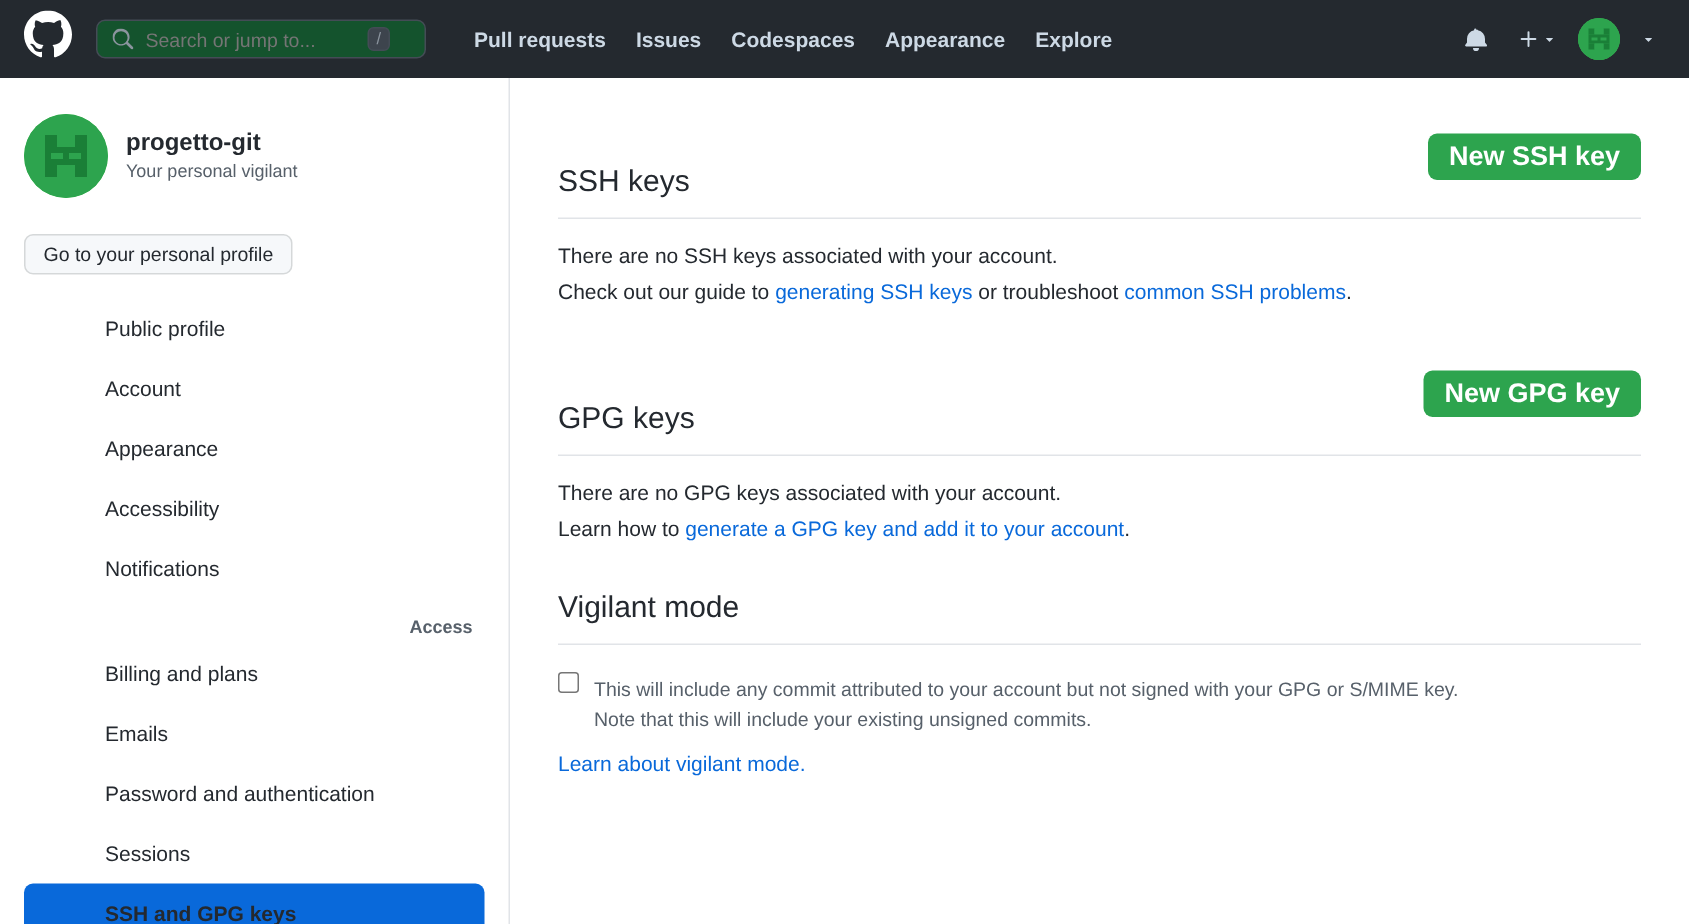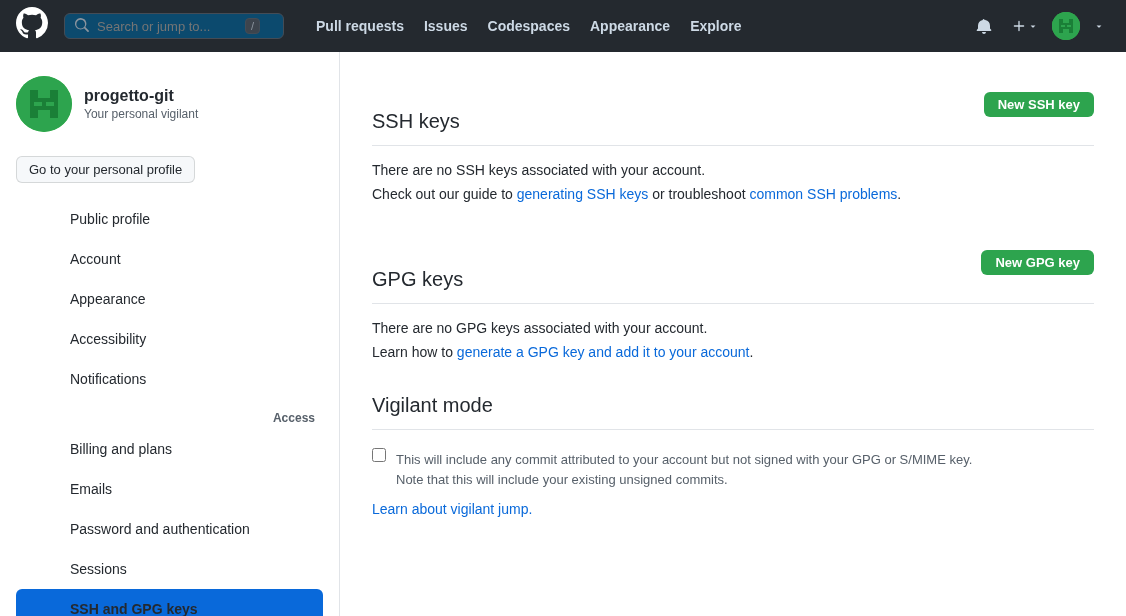--- a/index.html
+++ b/index.html
@@ -9,22 +9,22 @@
     .top-nav {
       background: #24292f;
       display: flex;
       align-items: center;
       padding: 0 16px;
       height: 52px;
       gap: 16px;
     }
     .top-nav .logo { color: white; font-size: 24px; cursor: pointer; flex-shrink: 0; }
     .search-bar {
-      display: flex; 
-      background: #0c4a6e; border: 1px solid #444c56;
+      display: flex; align-items: center;
+      background: #14532d; border: 1px solid #444c56;
       border-radius: 6px; padding: 4px 10px;
       color: #8b949e; gap: 8px; min-width: 220px;
     }
     .search-bar input {
       background: transparent; border: none; outline: none;
       color: #cdd9e5; font-size: 13px; width: 140px;
     }
     .search-shortcut {
       background: #3d444d; border: 1px solid #444c56;
       border-radius: 4px; padding: 1px 5px; font-size: 11px; color: #8b949e;
@@ -84,21 +84,21 @@
 
     
     .section { margin-bottom: 32px; }
     .section-header {
       display: flex; align-items: center; justify-content: space-between;
       padding-bottom: 12px; border-bottom: 1px solid #e1e4e8; margin-bottom: 16px;
     }
     .section-title { font-size: 20px; font-weight: 400; color: #24292f; margin-top: 34px; }
     .btn-green {
       background: #2da44e; color: white; border: none;
-      border-radius: 6px; padding: 5px 14px; font-size: 13px; font-weight: 600;
+      border-radius: 6px; padding: 5px 14px; font-size: 18px; font-weight: 600;
       cursor: pointer;
     }
     .section-body { color: #24292f; font-size: 14px; }
     .section-body p { margin-bottom: 8px; }
     .section-body a { color: #0969da; text-decoration: none; }
 
     
     .vigilant-section { margin-top: 8px; }
     .vigilant-title { font-size: 20px; font-weight: 400; margin-bottom: 16px; padding-bottom: 12px; border-bottom: 1px solid #e1e4e8; }
     .checkbox-row { display: flex; align-items: flex-start; gap: 10px; margin-bottom: 12px; }
@@ -340,17 +340,17 @@
       <h2 class="vigilant-title section-title">Vigilant mode</h2>
       <div class="checkbox-row">
         <input type="checkbox" id="vigilant-check" style="">
         <div>
           <div class="checkbox-desc">
             <span>This will include any commit attributed to your account but not signed with your GPG or S/MIME key.</span><br>
             <span>Note that this will include your existing unsigned commits.</span>
           </div>
         </div>
       </div>
-      <a href="#" class="learn-link">Learn about vigilant jump.</a>
+      <a href="#" class="learn-link">Learn about vigilant mode.</a>
     </div>
 
   </main>
 </div>
 
 </body></html>

